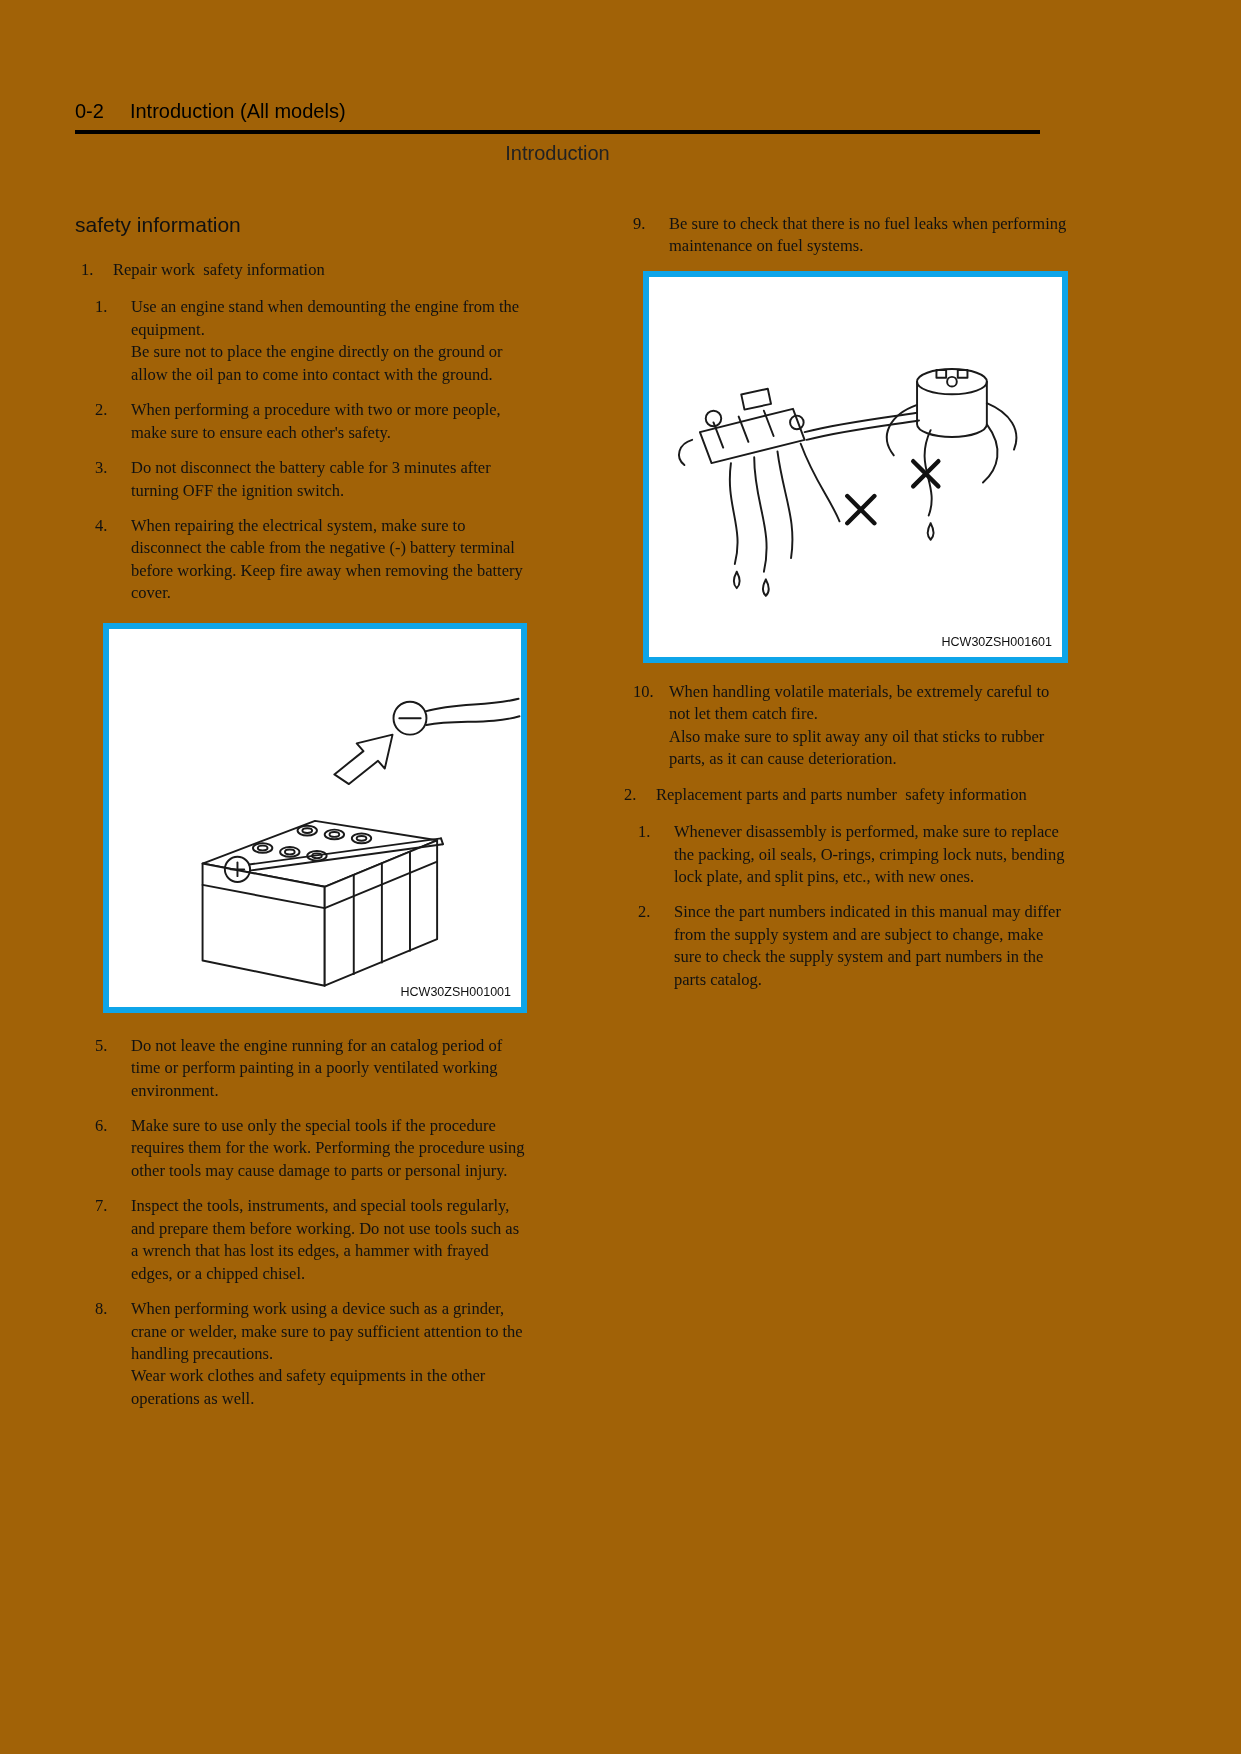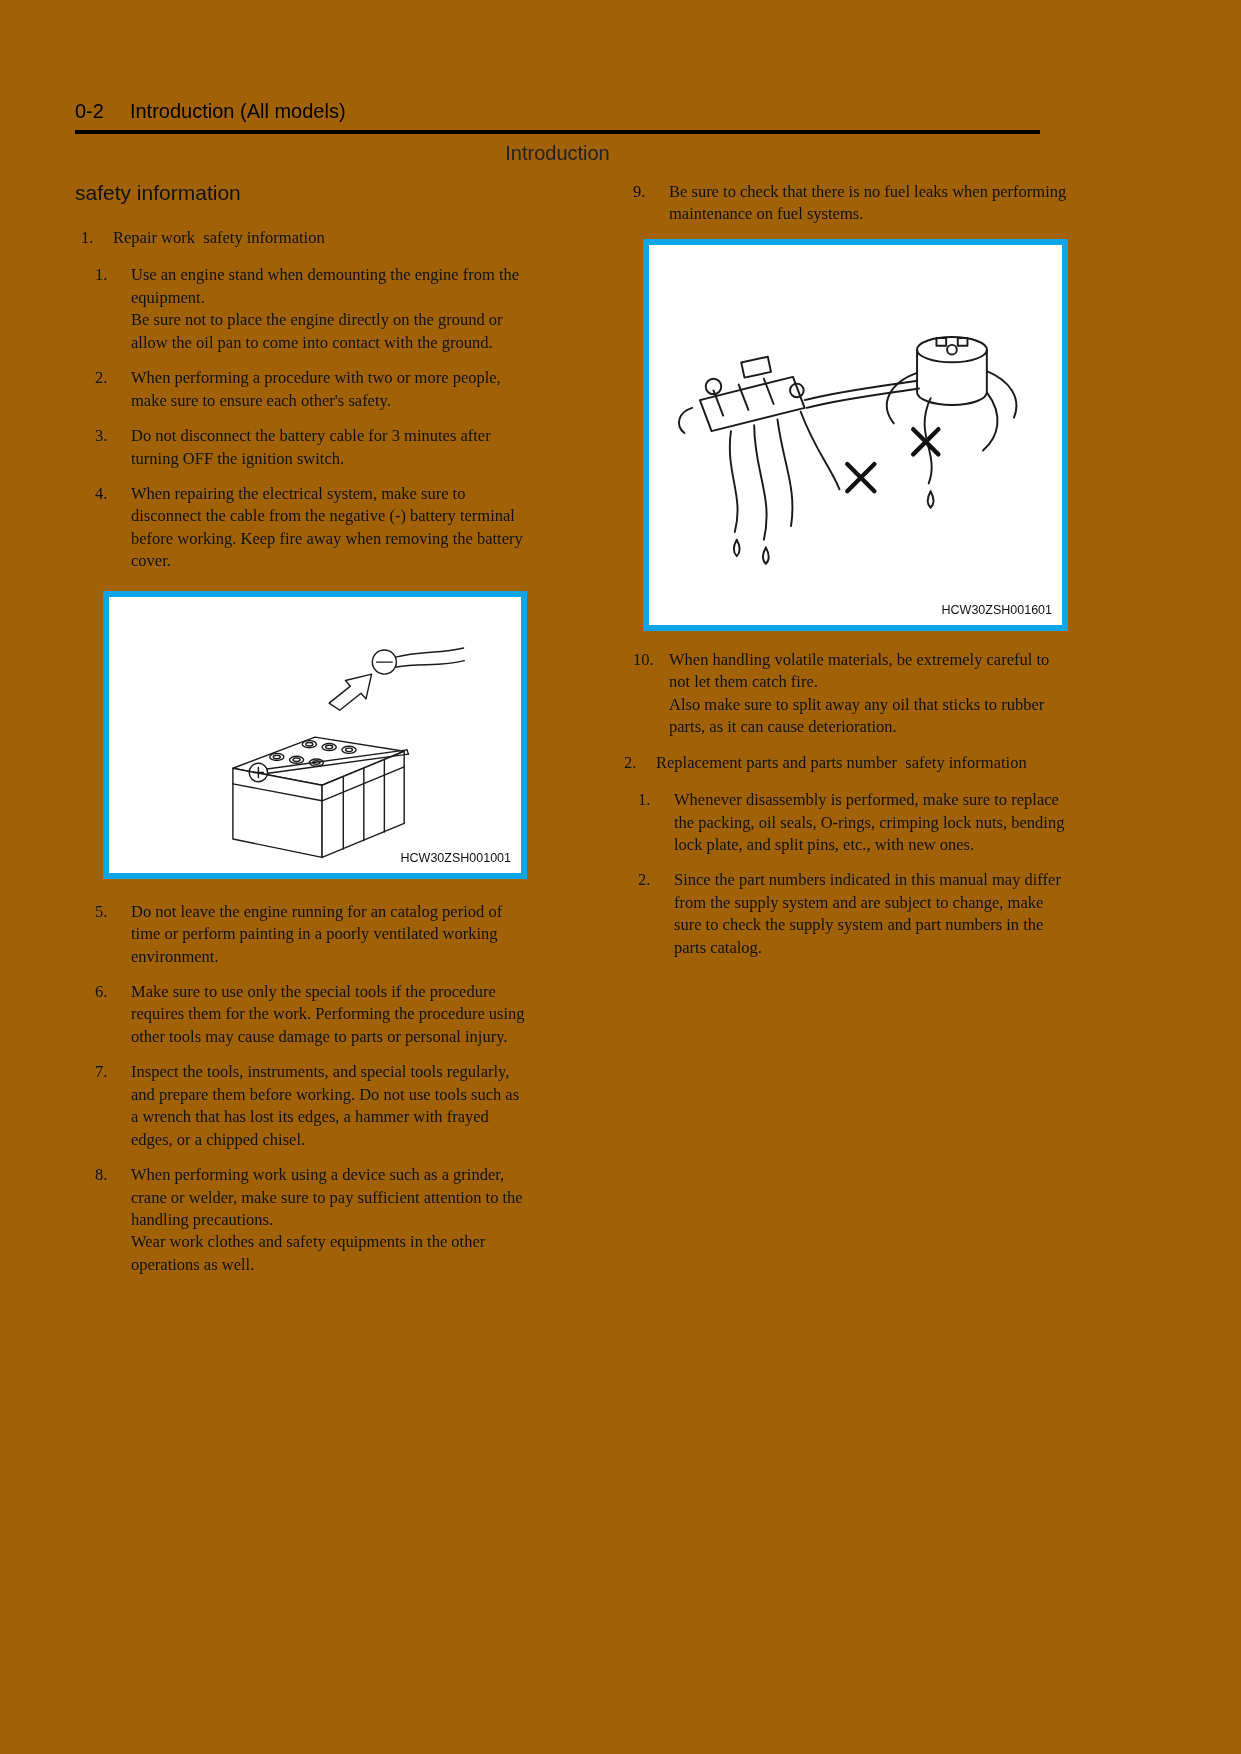--- a/index.html
+++ b/index.html
@@ -12,37 +12,37 @@
 
   .running-header { font-family:"Liberation Sans", sans-serif; font-size:20px; color:#000; }
   .running-header .pnum { margin-right:26px; }
   .header-rule { height:4px; background:#000; margin-top:7px; }
 
   .doc-title {
     font-family:"Liberation Sans", sans-serif; font-weight:400;
     font-size:20px; color:#222; text-align:center; margin-top:8px;
   }
 
-  .columns { display:flex; gap:91px; margin-top:16px; }
+  .columns { display:flex; gap:91px; margin-top:48px; }
   .col-left { width:455px; }
   .col-right { width:453px; }
 
   h2.sec {
     font-family:"Liberation Sans", sans-serif; font-weight:400;
     font-size:21px; color:#111; margin-bottom:22px;
   }
 
   .l1 { display:flex; margin-bottom:15px; font-size:16.5px; line-height:1.36; }
   .l1 .num { width:38px; flex:none; padding-left:6px; }
   .l2 { display:flex; margin-left:20px; margin-bottom:13px; font-size:16.5px; line-height:1.36; }
   .l2 .num { width:36px; flex:none; }
   .txt { white-space:pre-wrap; flex:1; }
 
   figure.fig { position:relative; border:6px solid #0ea5e9; background:#fff; }
-  .fig-left  { width:424px; height:288px; margin:18px 0 22px 28px; }
+  .fig-left  { width:424px; height:390px; margin:18px 0 22px 28px; }
   .fig-right { width:425px; height:392px; margin:6px 0 18px 25px; }
   figcaption {
     position:absolute; right:10px; bottom:8px;
     font-family:"Liberation Sans", sans-serif; font-size:12.5px; color:#111;
   }
   svg.art { display:block; width:100%; height:100%; }
 </style>
 </head>
 <body>
 

